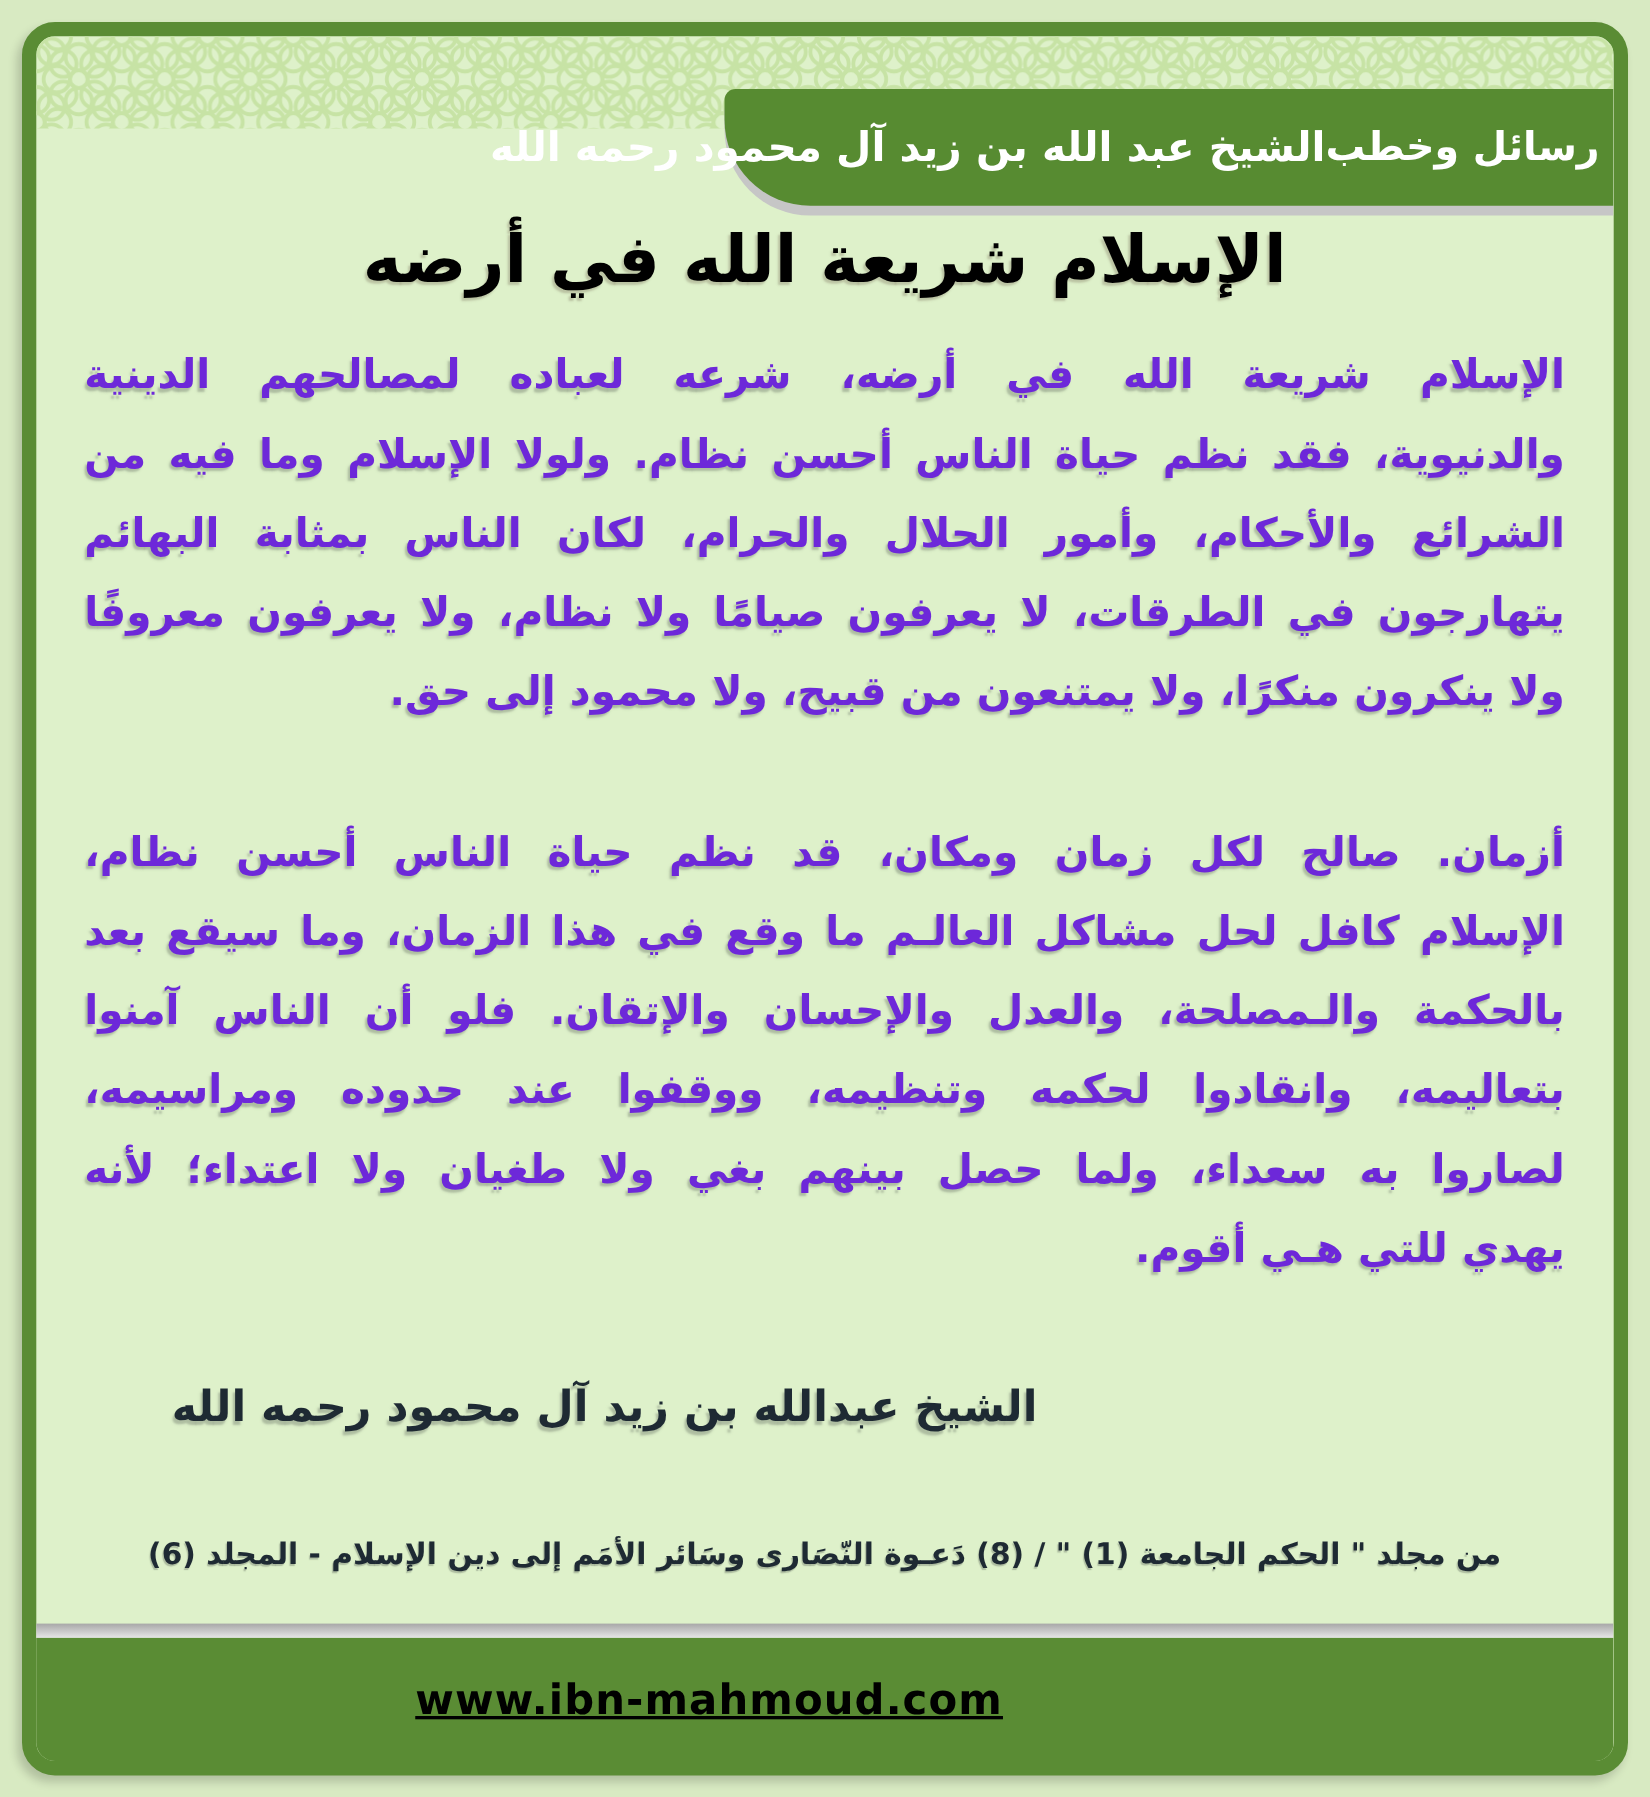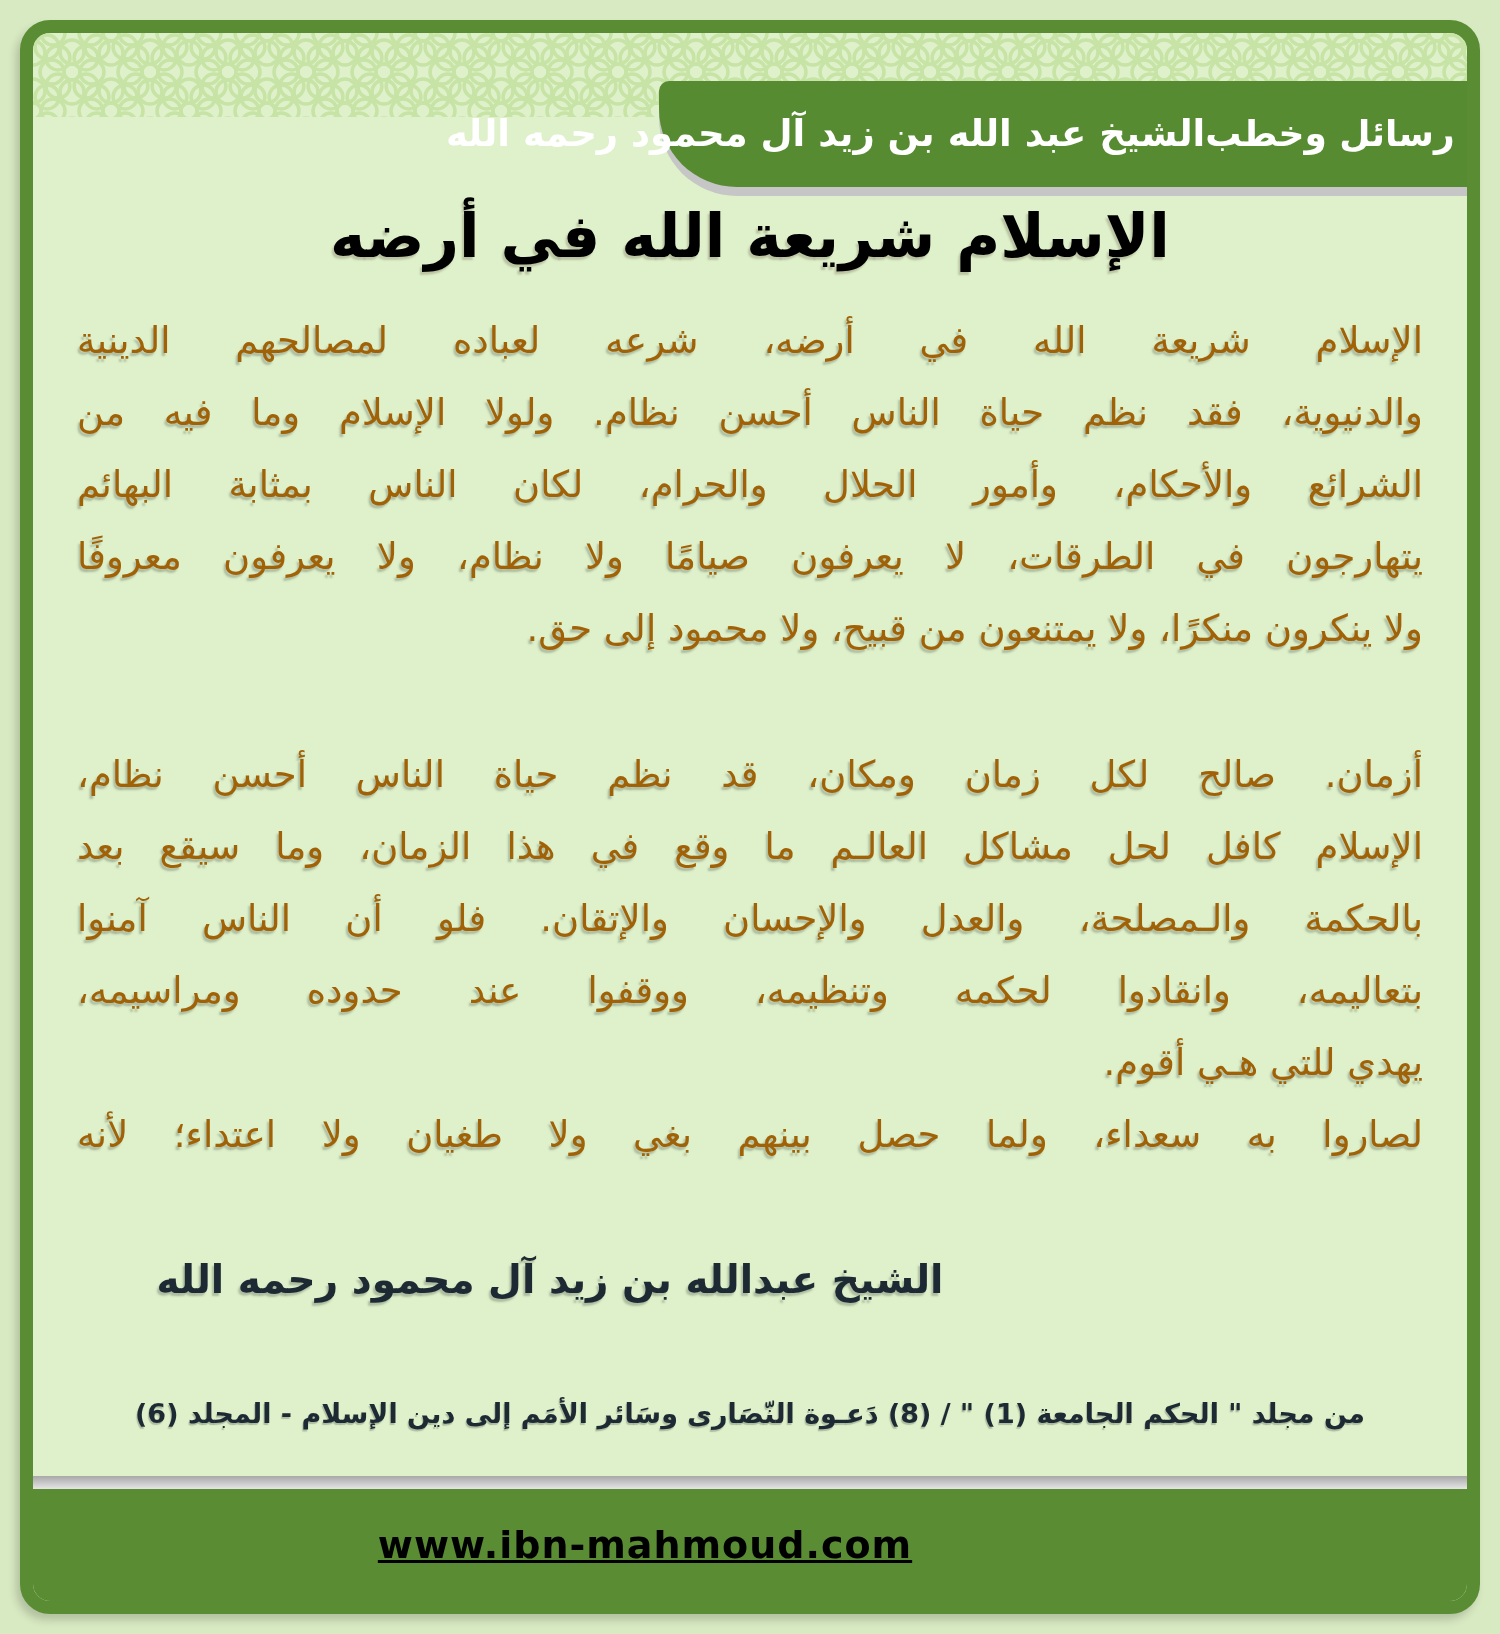--- a/index.html
+++ b/index.html
@@ -62,22 +62,22 @@
     margin: 168px 0 0 0;
     text-align: center;
     font-size: 60px;
     font-weight: bold;
     color: #000000;
     text-shadow: -2px 3px 2px rgba(120,110,90,0.35);
   }
   .body-text {
     margin-top: 34px;
     font-size: 37px;
-    font-weight: normal;
-    color: #a16207;
+    font-weight: bold;
+    color: #6d28d9;
     line-height: 72px;
     text-shadow: -2px 3px 2px rgba(125,138,120,0.5);
   }
   .bline {
     text-align: justify;
     text-align-last: justify;
   }
   .bline.end {
     text-align: justify;
     text-align-last: right;
@@ -187,22 +187,22 @@
         <div class="bline">والدنيوية، فقد نظم حياة الناس أحسن نظام. ولولا الإسلام وما فيه من</div>
         <div class="bline">الشرائع والأحكام، وأمور الحلال والحرام، لكان الناس بمثابة البهائم</div>
         <div class="bline">يتهارجون في الطرقات، لا يعرفون صيامًا ولا نظام، ولا يعرفون معروفًا</div>
         <div class="bline end">ولا ينكرون منكرًا، ولا يمتنعون من قبيح، ولا محمود إلى حق.</div>
       </div>
       <div class="para para-gap">
         <div class="bline">أزمان. صالح لكل زمان ومكان، قد نظم حياة الناس أحسن نظام،</div>
         <div class="bline">الإسلام كافل لحل مشاكل العالـم ما وقع في هذا الزمان، وما سيقع بعد</div>
         <div class="bline">بالحكمة والـمصلحة، والعدل والإحسان والإتقان. فلو أن الناس آمنوا</div>
         <div class="bline">بتعاليمه، وانقادوا لحكمه وتنظيمه، ووقفوا عند حدوده ومراسيمه،</div>
+        <div class="bline">لصاروا به سعداء، ولما حصل بينهم بغي ولا طغيان ولا اعتداء؛ لأنه</div>
         <div class="bline end">يهدي للتي هـي أقوم.</div>
-        <div class="bline">لصاروا به سعداء، ولما حصل بينهم بغي ولا طغيان ولا اعتداء؛ لأنه</div>
       </div>
     </div>
 
     <div class="signature">الشيخ عبدالله بن زيد آل محمود رحمه الله</div>
 
     <div class="citation">من مجلد " الحكم الجامعة (1) " / (8) دَعـوة النّصَارى وسَائر الأمَم إلى دين الإسلام - المجلد (6)</div>
   </div>
 
   <div class="bottom-strip"></div>
 

